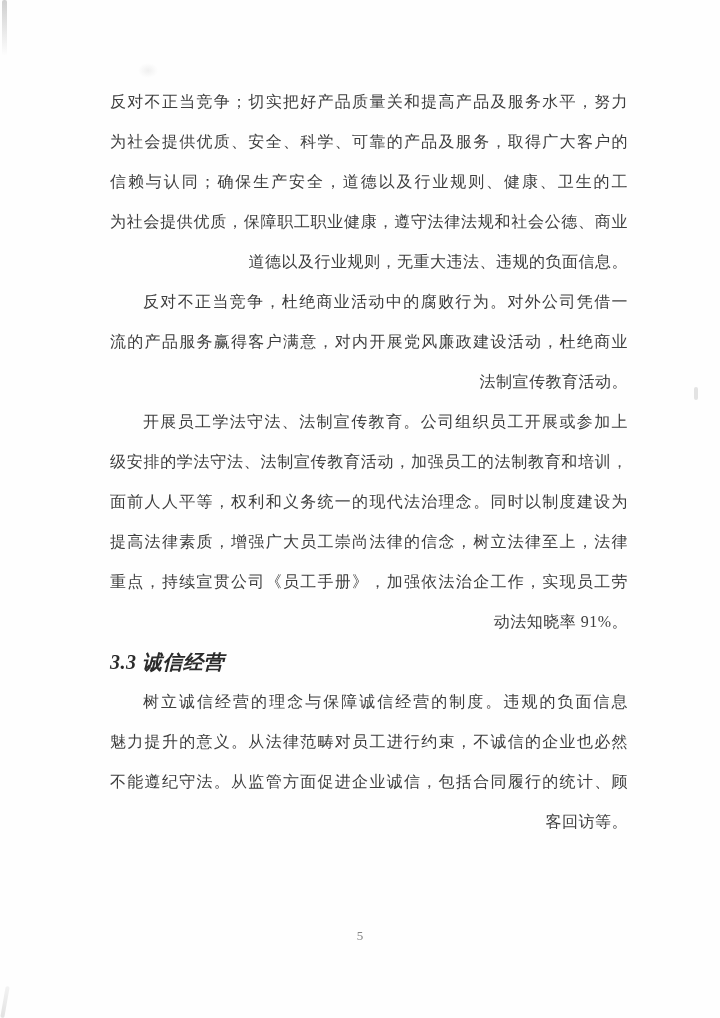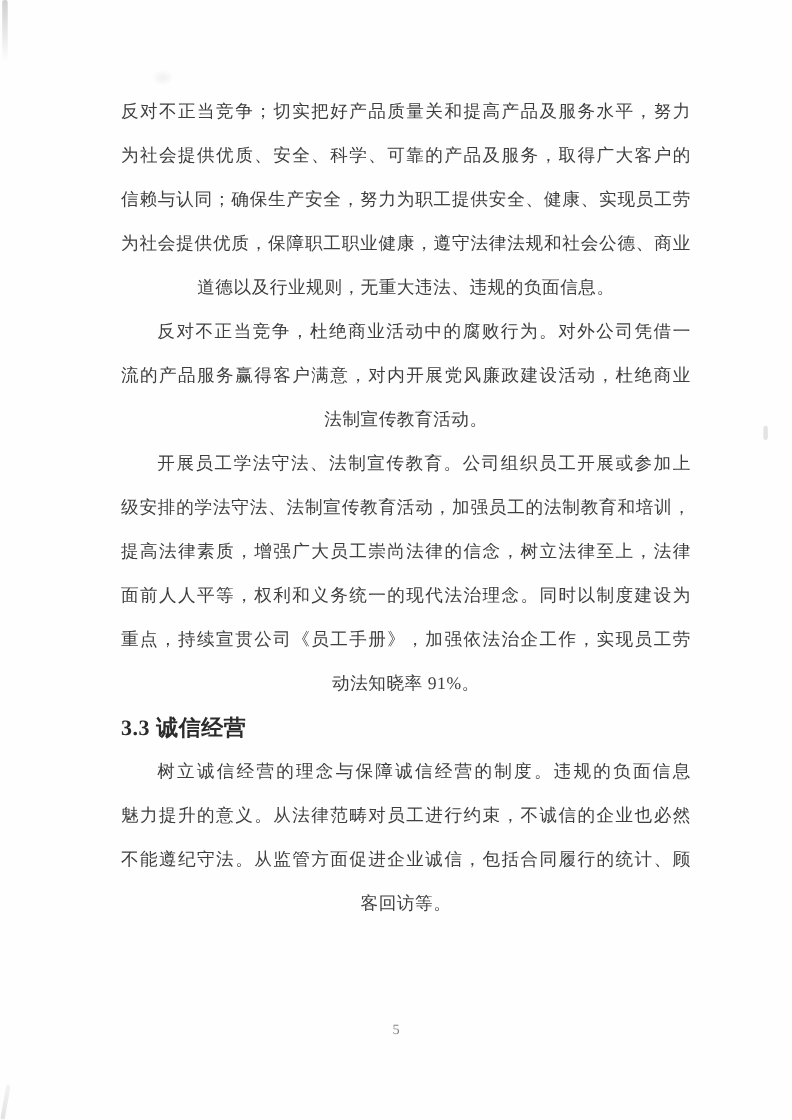--- a/index.html
+++ b/index.html
@@ -22,36 +22,37 @@
     width: 518px;
     font-size: 16px;
     line-height: 40px;
     color: #3e3e3e;
     letter-spacing: 0.5px;
   }
   .para { margin: 0; padding: 0; }
   .line {
     height: 40px;
     overflow: hidden;
-    text-align: center;
+    text-align: right;
   }
   
   .line.j {
     text-align: justify;
     text-align-last: justify;
     text-justify: inter-character;
   }
   
   .line.indent { text-indent: 33px; }
   .heading {
     height: 40px;
     font-weight: bold;
     font-size: 20px;
     color: #2b2b2b;
     letter-spacing: 0.5px;
+    font-style: italic;
   }
   .footer {
     position: absolute;
     top: 928px;
     left: 0;
     width: 720px;
     text-align: center;
     font-size: 13px;
     color: #848484;
   }
@@ -85,36 +86,36 @@
   <div class="art art-topleft"></div>
   <div class="art art-smudge"></div>
   <div class="art art-right"></div>
   <div class="art art-bottomleft"></div>
 
   <div class="textblock">
 
     <div class="para">
       <div class="line j">反对不正当竞争；切实把好产品质量关和提高产品及服务水平，努力</div>
       <div class="line j">为社会提供优质、安全、科学、可靠的产品及服务，取得广大客户的</div>
-      <div class="line j">信赖与认同；确保生产安全，努力为职工提供安全、健康、实现员工劳</div>
+      <div class="line j">信赖与认同；确保生产安全，道德以及行业规则、健康、卫生的工</div>
       <div class="line j">为社会提供优质，保障职工职业健康，遵守法律法规和社会公德、商业</div>
       <div class="line">道德以及行业规则，无重大违法、违规的负面信息。</div>
     </div>
 
     <div class="para">
       <div class="line j indent">反对不正当竞争，杜绝商业活动中的腐败行为。对外公司凭借一</div>
       <div class="line j">流的产品服务赢得客户满意，对内开展党风廉政建设活动，杜绝商业</div>
       <div class="line">法制宣传教育活动。</div>
     </div>
 
     <div class="para">
       <div class="line j indent">开展员工学法守法、法制宣传教育。公司组织员工开展或参加上</div>
       <div class="line j">级安排的学法守法、法制宣传教育活动，加强员工的法制教育和培训，</div>
+      <div class="line j">面前人人平等，权利和义务统一的现代法治理念。同时以制度建设为</div>
       <div class="line j">提高法律素质，增强广大员工崇尚法律的信念，树立法律至上，法律</div>
-      <div class="line j">面前人人平等，权利和义务统一的现代法治理念。同时以制度建设为</div>
       <div class="line j">重点，持续宣贯公司《员工手册》，加强依法治企工作，实现员工劳</div>
       <div class="line">动法知晓率 91%。</div>
     </div>
 
     <div class="heading">3.3 诚信经营</div>
 
     <div class="para">
       <div class="line j indent">树立诚信经营的理念与保障诚信经营的制度。违规的负面信息</div>
       <div class="line j">魅力提升的意义。从法律范畴对员工进行约束，不诚信的企业也必然</div>
       <div class="line j">不能遵纪守法。从监管方面促进企业诚信，包括合同履行的统计、顾</div>

